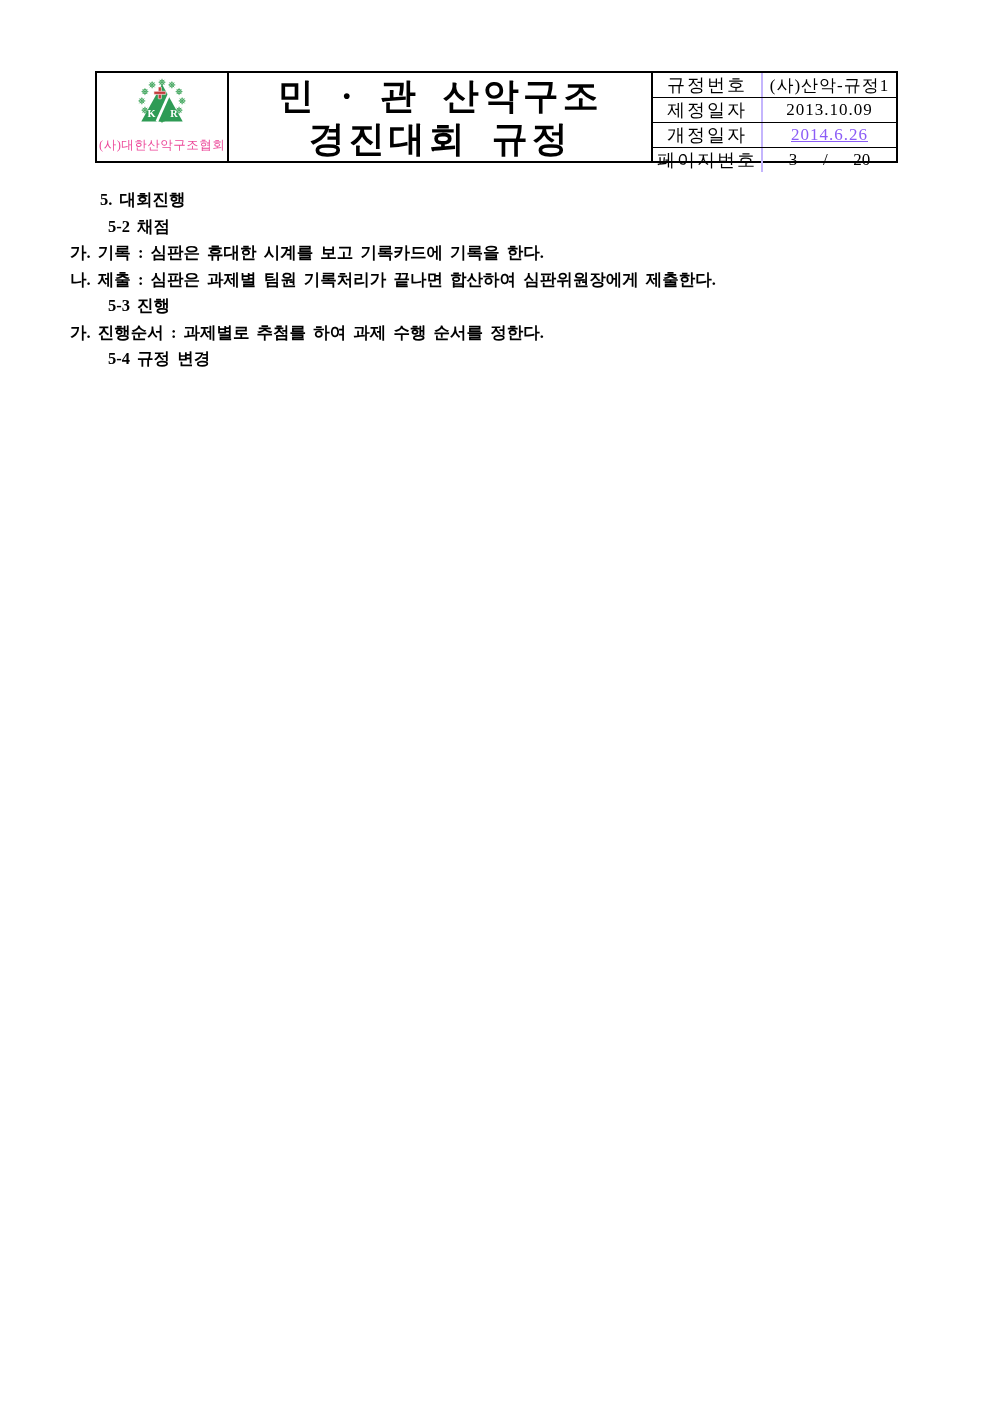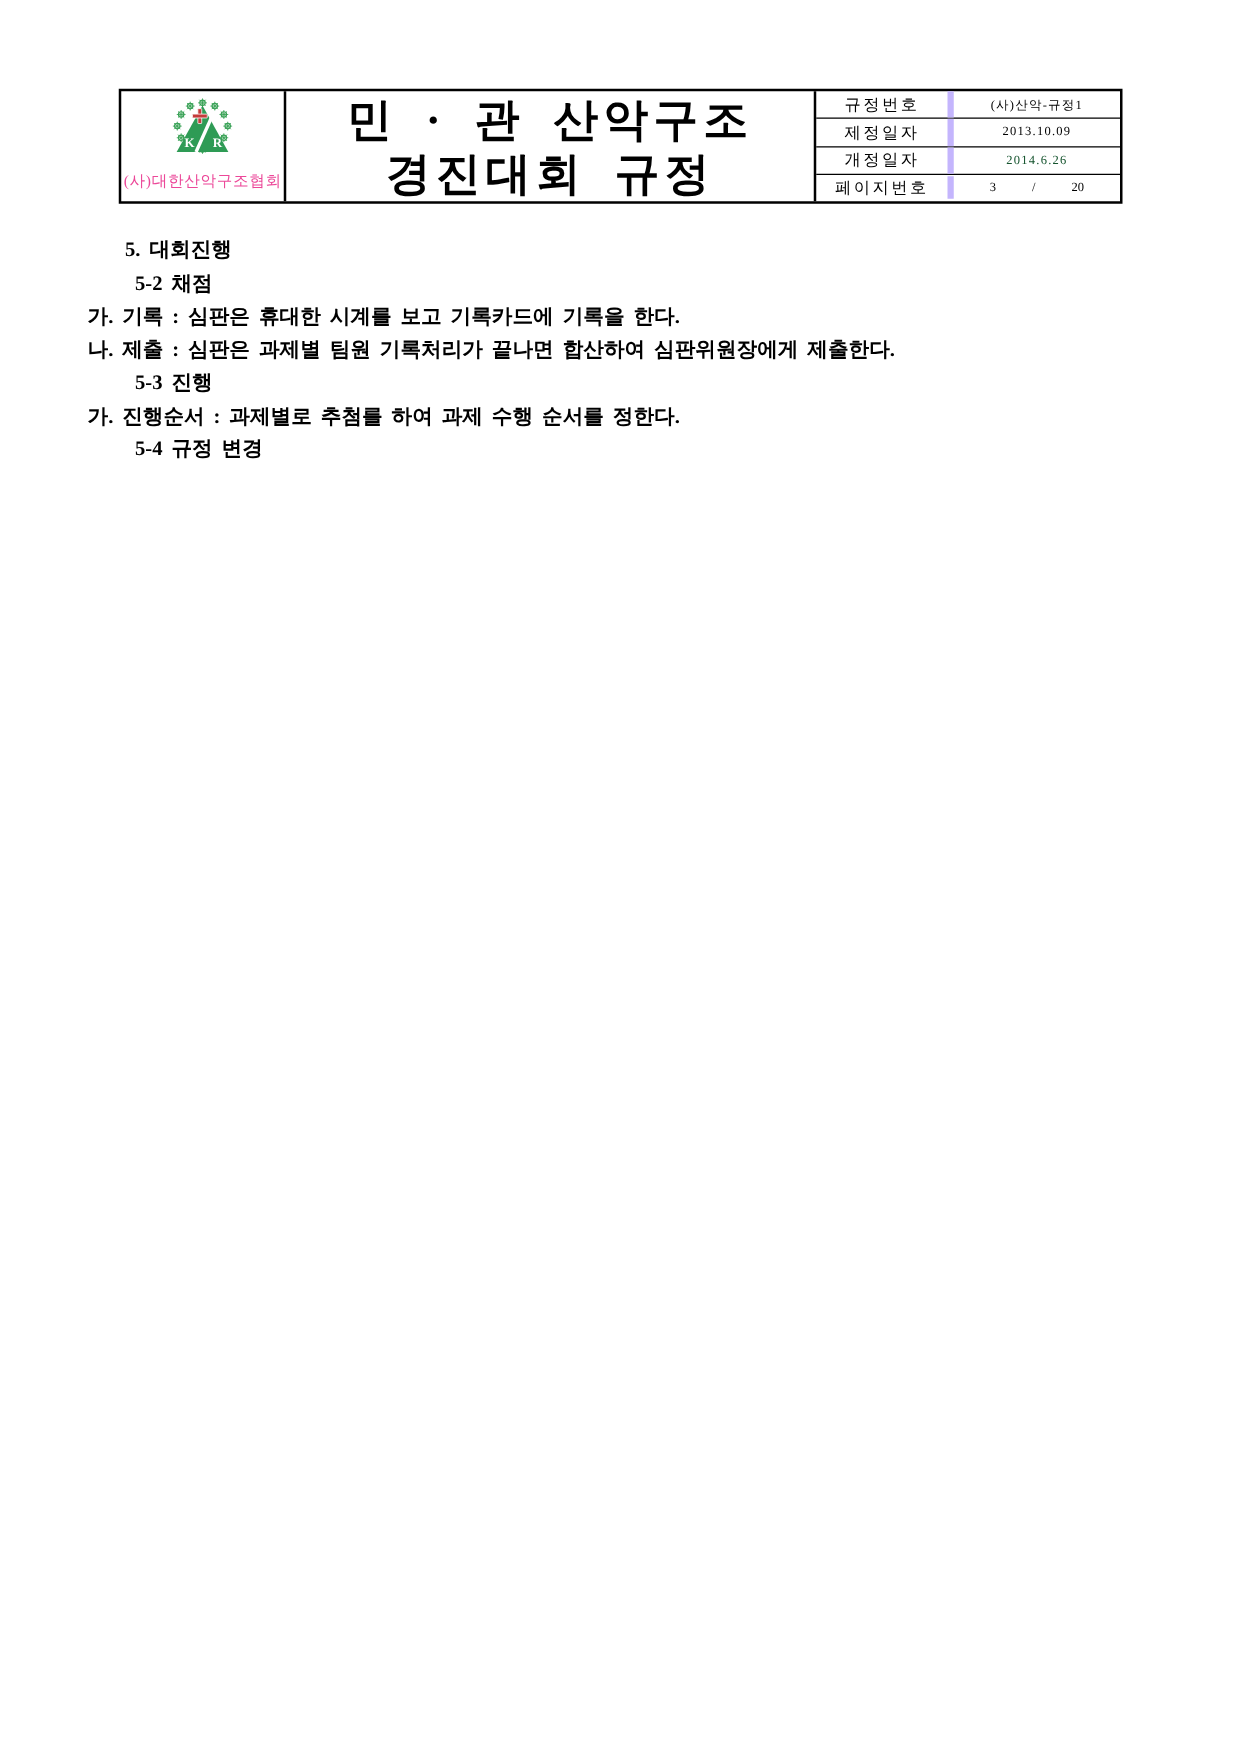--- a/index.html
+++ b/index.html
@@ -62,34 +62,34 @@
     flex-direction: column;
   }
   .info-row {
     flex: 1 1 0;
     display: flex;
     border-bottom: 1px solid #000000;
   }
   .info-row:last-child { border-bottom: none; align-items: center; }
   .info-label {
     flex: 0 0 110px;
-    border-right: 5px solid #c4b5fd;
+    border-right: 2px solid #c4b5fd;
     display: flex;
     align-items: center;
     justify-content: center;
-    font-size: 13px;
+    font-size: 18px;
     letter-spacing: 2px;
     white-space: nowrap;
   }
   .info-value {
     flex: 1 1 auto;
     display: flex;
     align-items: center;
     justify-content: center;
-    font-size: 10px;
+    font-size: 17px;
     letter-spacing: 1px;
     white-space: nowrap;
   }
   .info-value.pages { justify-content: space-evenly; letter-spacing: 0; }
 
   
   .doc-body {
     position: absolute;
     left: 0;
     top: 187px;
@@ -160,21 +160,21 @@
       <div class="info-row">
         <div class="info-label">규정번호</div>
         <div class="info-value">(사)산악-규정1</div>
       </div>
       <div class="info-row">
         <div class="info-label">제정일자</div>
         <div class="info-value">2013.10.09</div>
       </div>
       <div class="info-row">
         <div class="info-label">개정일자</div>
-        <div class="info-value" style="color: #14532d;">2014.6.26</div>
+        <div class="info-value" style="color: #8b5cf6; text-decoration: underline;">2014.6.26</div>
       </div>
       <div class="info-row">
         <div class="info-label">페이지번호</div>
         <div class="info-value pages">
           <span>3</span>
           <span>/</span>
           <span>20</span>
         </div>
       </div>
     </div>

